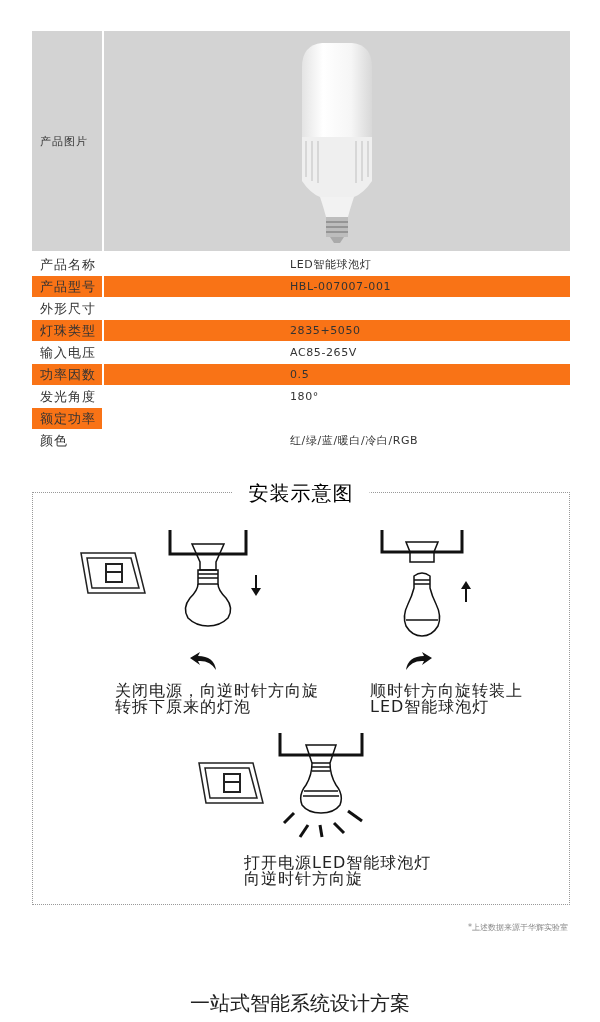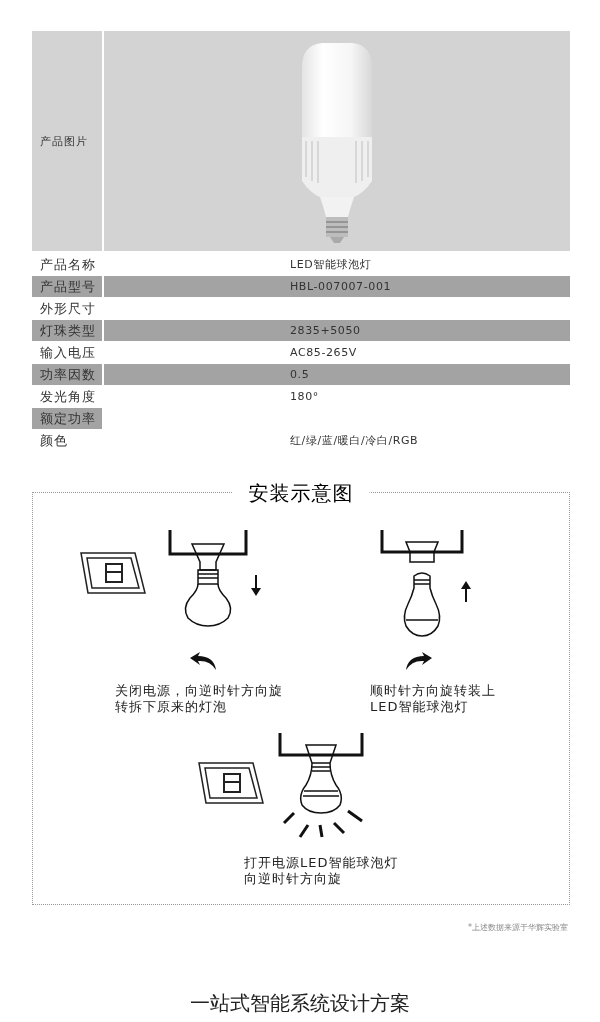--- a/index.html
+++ b/index.html
@@ -8,32 +8,32 @@
       font-family: "DejaVu Sans", "Liberation Sans", sans-serif; color: #333;
     }
     .spec-table { position: absolute; left: 32px; top: 23px; width: 538px; margin-top: 8px; }
     .img-row { display: flex; height: 220px; }
     .img-row .lbl { width: 70px; background: #d3d3d3; display: flex; align-items: center; padding-left: 8px; box-sizing: border-box; font-size: 11px; color: #333; letter-spacing: 1px; }
     .img-row .val { margin-left: 2px; flex: 1; background: #d3d3d3; position: relative; }
     .bulb-photo { position: absolute; left: 50%; top: 6px; transform: translateX(-50%); }
     .row { display: flex; height: 21px; margin-top: 1px; }
     .row .lbl { width: 70px; padding-left: 8px; box-sizing: border-box; font-size: 13px; line-height: 21px; color: #333; letter-spacing: 1px; }
     .row .val { margin-left: 2px; flex: 1; font-size: 11px; line-height: 21px; color: #333; padding-left: 186px; letter-spacing: 0.6px; box-sizing: border-box; }
-    .row.gray .lbl, .row.gray .val { background: #a3a3a3; }
+    .row.gray .lbl, .row.gray .val { background: #f97316; }
     .row.first { margin-top: 3px; }
 
     .install-box {
       position: absolute; left: 32px; top: 492px; width: 538px; height: 413px;
       border: 1.5px dotted #999; box-sizing: border-box;
     }
     .install-title {
       position: absolute; left: 50%; top: -13px; transform: translateX(-50%);
       background: #fff; padding: 0 16px; font-size: 20px; color: #000000; letter-spacing: 1px;
     }
-    .step-text { position: absolute; font-size: 13px; line-height: 16px; color: #222; letter-spacing: 1px; }
+    .step-text { position: absolute; font-size: 16px; line-height: 16px; color: #222; letter-spacing: 1px; }
     .footnote { position: absolute; right: 32px; top: 922px; font-size: 8px; color: #888; }
     .bottom-title { position: absolute; left: 0; width: 600px; top: 990px; text-align: center; font-size: 20px; color: #222; letter-spacing: 0px; }
     svg { position: absolute; overflow: visible; }
   </style>
 </head>
 <body>
 
 <div class="spec-table">
   <div class="img-row">
     <div class="lbl">产品图片</div>

